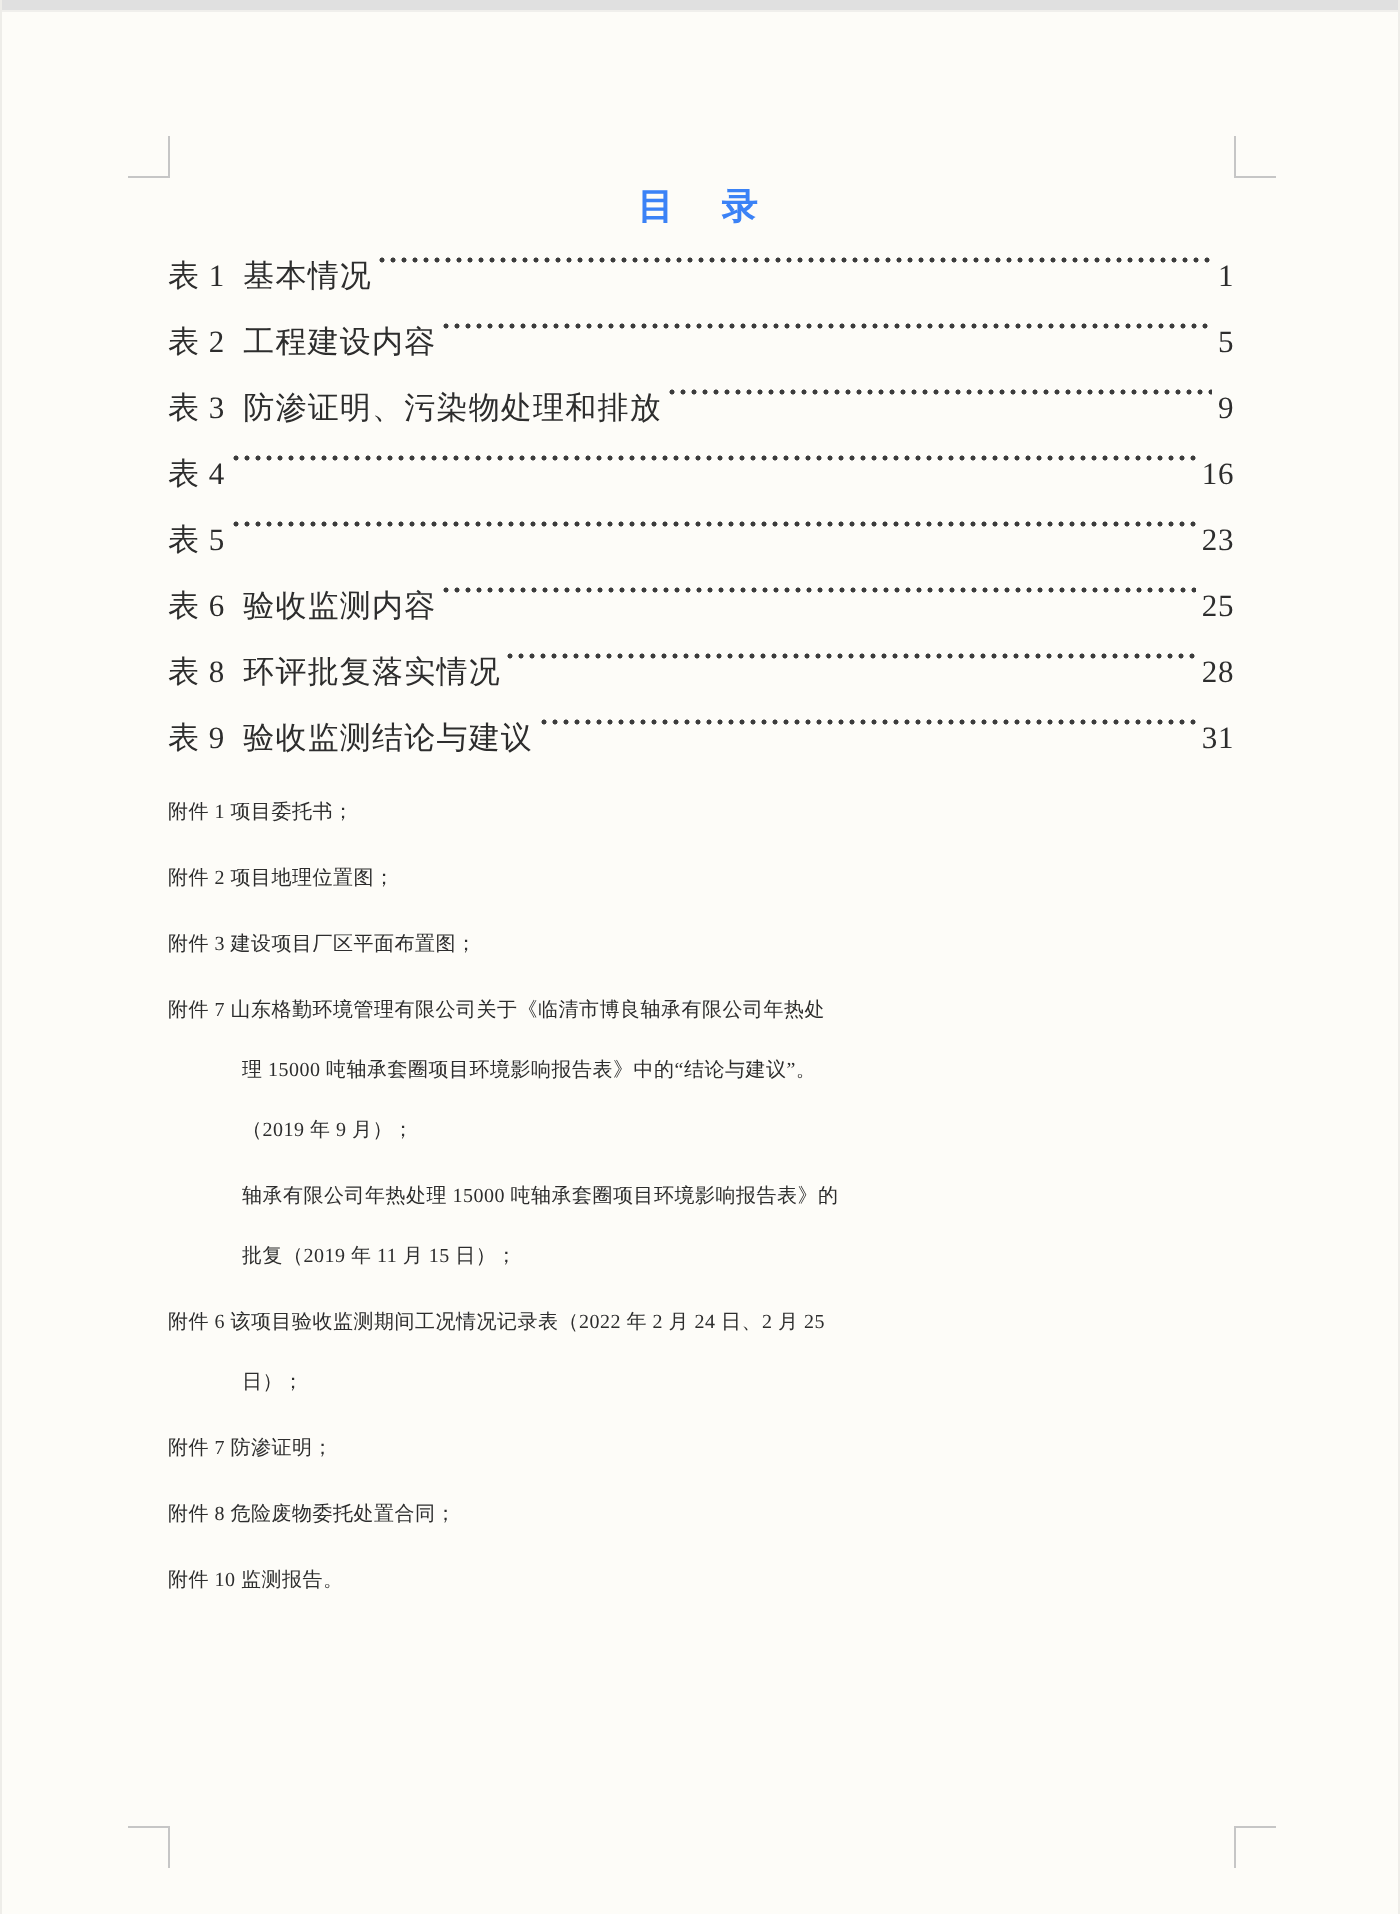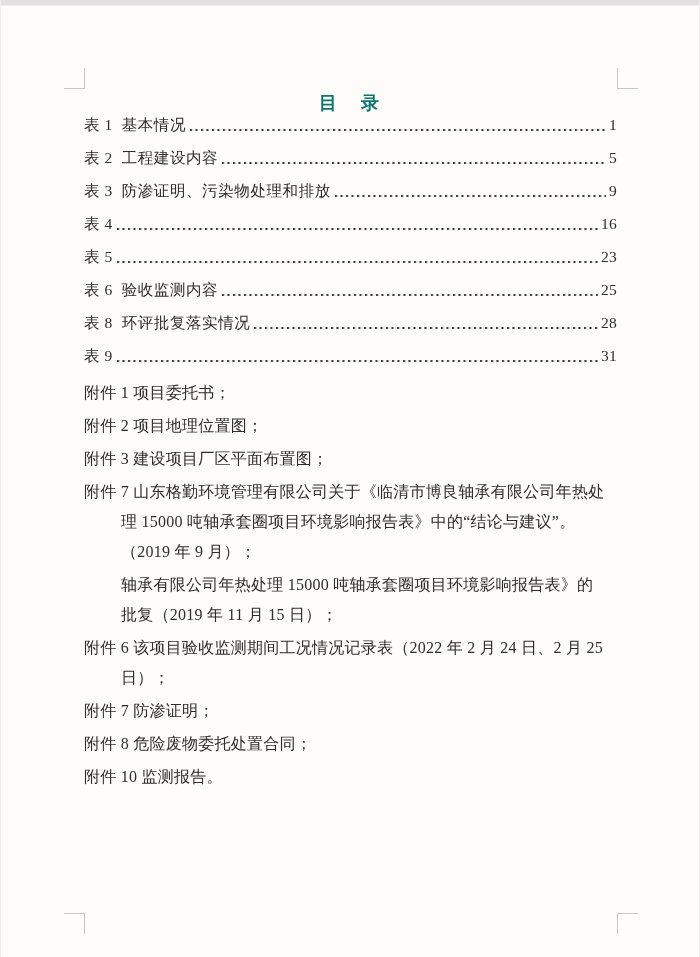--- a/index.html
+++ b/index.html
@@ -13,37 +13,37 @@
   .page-edge{position:absolute;top:0;bottom:0;left:0;right:0;border-left:1px solid #eeede9;border-right:1px solid #eeede9;pointer-events:none}
   .mark{position:absolute;width:20px;height:20px}
   .mark.tl{left:64px;top:68px;border-right:1px solid #c6c6c6;border-bottom:1px solid #c6c6c6}
   .mark.tr{left:617px;top:68px;border-left:1px solid #c6c6c6;border-bottom:1px solid #c6c6c6}
   .mark.bl{left:64px;top:913px;border-right:1px solid #c6c6c6;border-top:1px solid #c6c6c6}
   .mark.br{left:617px;top:913px;border-left:1px solid #c6c6c6;border-top:1px solid #c6c6c6}
 
   .content{position:absolute;left:84px;top:92px;width:533px}
   .doc-title{
     text-align:center;font-weight:bold;font-size:18px;line-height:22px;
-    letter-spacing:3px;color:#0f766e;
+    letter-spacing:3px;margin-bottom:14px;color:#3b82f6;
   }
   .toc-row{
-    display:flex;align-items:flex-end;height:21px;margin-bottom:12px;
+    display:flex;height:21px;margin-bottom:12px;
     font-size:15.5px;line-height:21px;
   }
   .toc-row .lbl{white-space:pre;letter-spacing:0.5px}
   .toc-row .txt{margin-left:9px;letter-spacing:0.6px;white-space:nowrap}
   .leader{
     flex:1;height:4px;margin:0 3px 3px 3px;min-width:8px;
     background-image:radial-gradient(circle at 2px 2px,#3b3b3b 1.05px,rgba(0,0,0,0) 1.45px);
     background-size:5.5px 4px;background-repeat:repeat-x;background-position:0 0;
   }
   .toc-row .pg{text-align:right;letter-spacing:0.3px}
 
   .att{margin-bottom:3px}
-  .att-line{font-size:16px;line-height:30px;letter-spacing:0.25px;white-space:nowrap}
+  .att-line{font-size:10px;line-height:30px;letter-spacing:0.25px;white-space:nowrap}
   .att-line.cont{padding-left:37px}
 </style>
 </head>
 <body>
 
 <div class="top-strip"></div>
 <div class="page-edge"></div>
 
 <div class="mark tl"></div>
 <div class="mark tr"></div>
@@ -90,20 +90,21 @@
       <span class="pg">25</span>
     </div>
     <div class="toc-row">
       <span class="lbl">表 8</span>
       <span class="txt">环评批复落实情况</span>
       <span class="leader"></span>
       <span class="pg">28</span>
     </div>
     <div class="toc-row">
       <span class="lbl">表 9</span>
+      <span class="txt">验收监测结论与建议</span>
       <span class="leader"></span>
       <span class="pg">31</span>
     </div>
   </div>
 
   <div>
     <div class="att">
       <div class="att-line">附件 1 项目委托书；</div>
     </div>
     <div class="att">

